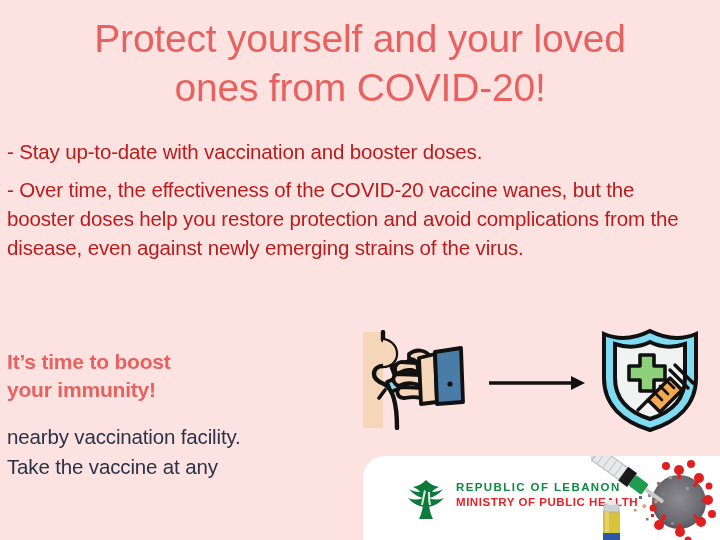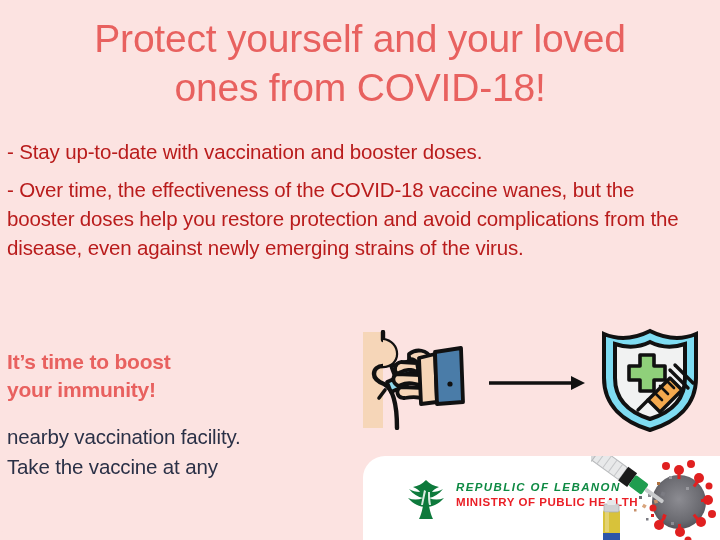--- a/index.html
+++ b/index.html
@@ -104,21 +104,20 @@
     position:absolute;
     left:93px; top:24px;
     line-height:15px;
   }
   .ministry-line1 {
     display:block;
     color:#0e8a43;
     font-weight:bold;
     font-size:11.5px;
     letter-spacing:1.4px;
-    font-style:italic;
   }
   .ministry-line2 {
     display:block;
     color:#ea2027;
     font-weight:bold;
     font-size:11.5px;
     letter-spacing:0.55px;
   }
   .virus-photo {
     position:absolute;
@@ -126,26 +125,26 @@
     width:132px; height:92px;
   }
 </style>
 </head>
 <body>
 
 <div id="poster">
 
   <div class="title">
     <span class="title-line">Protect yourself and your loved</span>
-    <span class="title-line">ones from COVID-18!</span>
+    <span class="title-line">ones from COVID-20!</span>
   </div>
 
   <div class="body-block">
     <p class="para p1">- Stay up-to-date with vaccination and booster doses.</p>
-    <p class="para p2">- Over time, the effectiveness of the COVID-18 vaccine wanes, but the booster doses help you restore protection and avoid complications from the disease, even against newly emerging strains of the virus.</p>
+    <p class="para p2">- Over time, the effectiveness of the COVID-20 vaccine wanes, but the booster doses help you restore protection and avoid complications from the disease, even against newly emerging strains of the virus.</p>
   </div>
 
   <div class="callout">
     <div class="callout-strong">
       <span>It’s time to boost</span>
       <span>your immunity!</span>
     </div>
     <p class="callout-note">
       <span>nearby vaccination facility.</span>
       <span>Take the vaccine at any</span>

